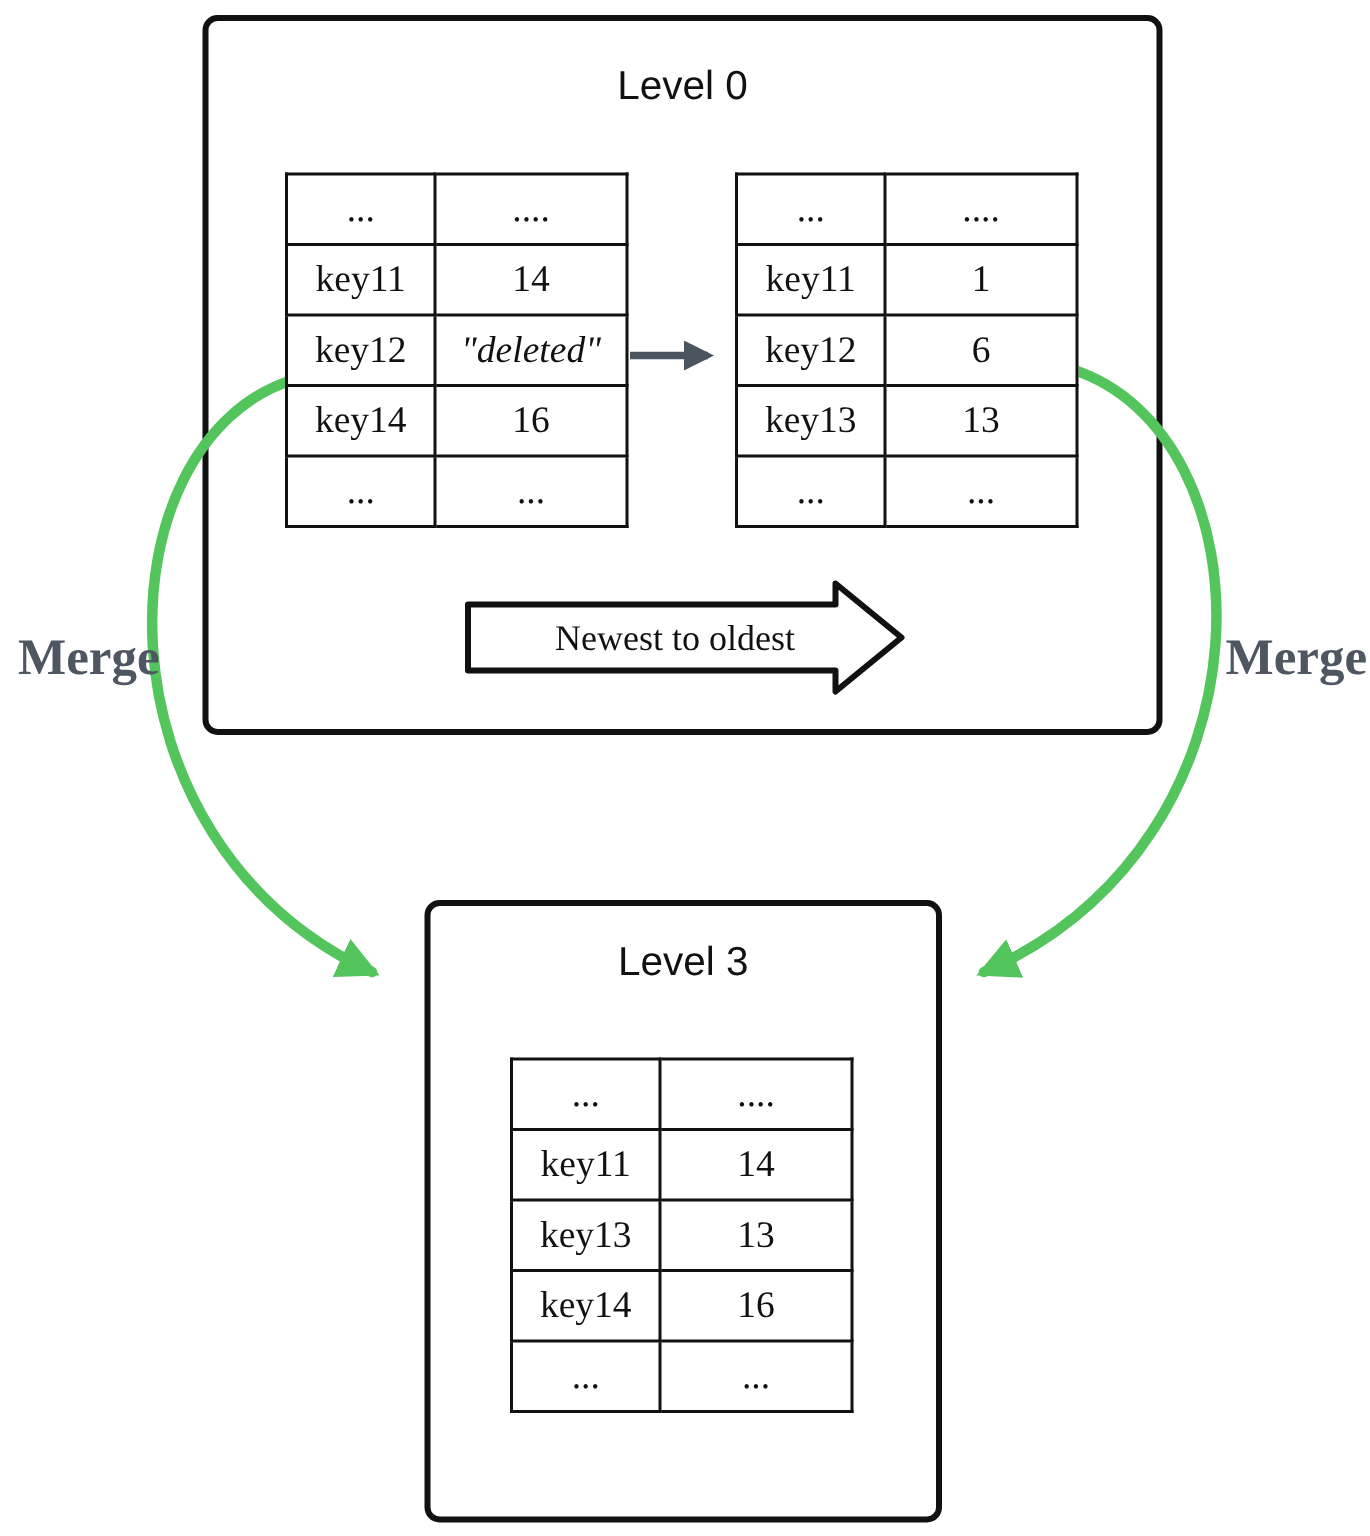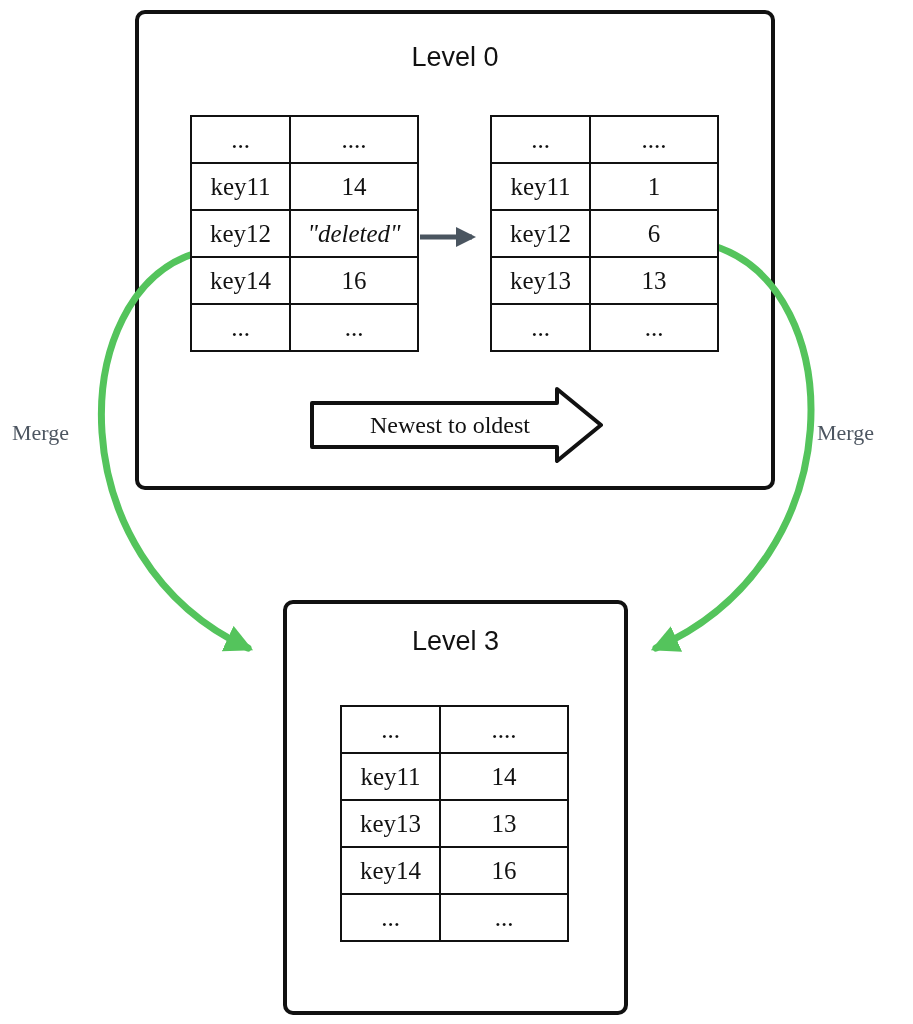--- a/index.html
+++ b/index.html
@@ -50,22 +50,22 @@
   td.col-val { width: 126px; }
   td.italic  { font-style: italic; }
 
   #table-l0-left  { left: 190px; top: 115px; }
   #table-l0-right { left: 490px; top: 115px; }
   #table-l1       { left: 340px; top: 705px; }
 
   .merge-label {
     position: absolute;
     font-family: "Liberation Serif", serif;
-    font-weight: normal;
-    font-size: 22px;
+    font-weight: bold;
+    font-size: 34px;
     color: var(--label-text, #4d5661);
   }
   #merge-label-left  { left: 12px;  top: 420px; }
   #merge-label-right { left: 817px; top: 420px; }
 
   svg.overlay {
     position: absolute;
     left: 0; top: 0;
     width: 913px; height: 1024px;
     pointer-events: none;

